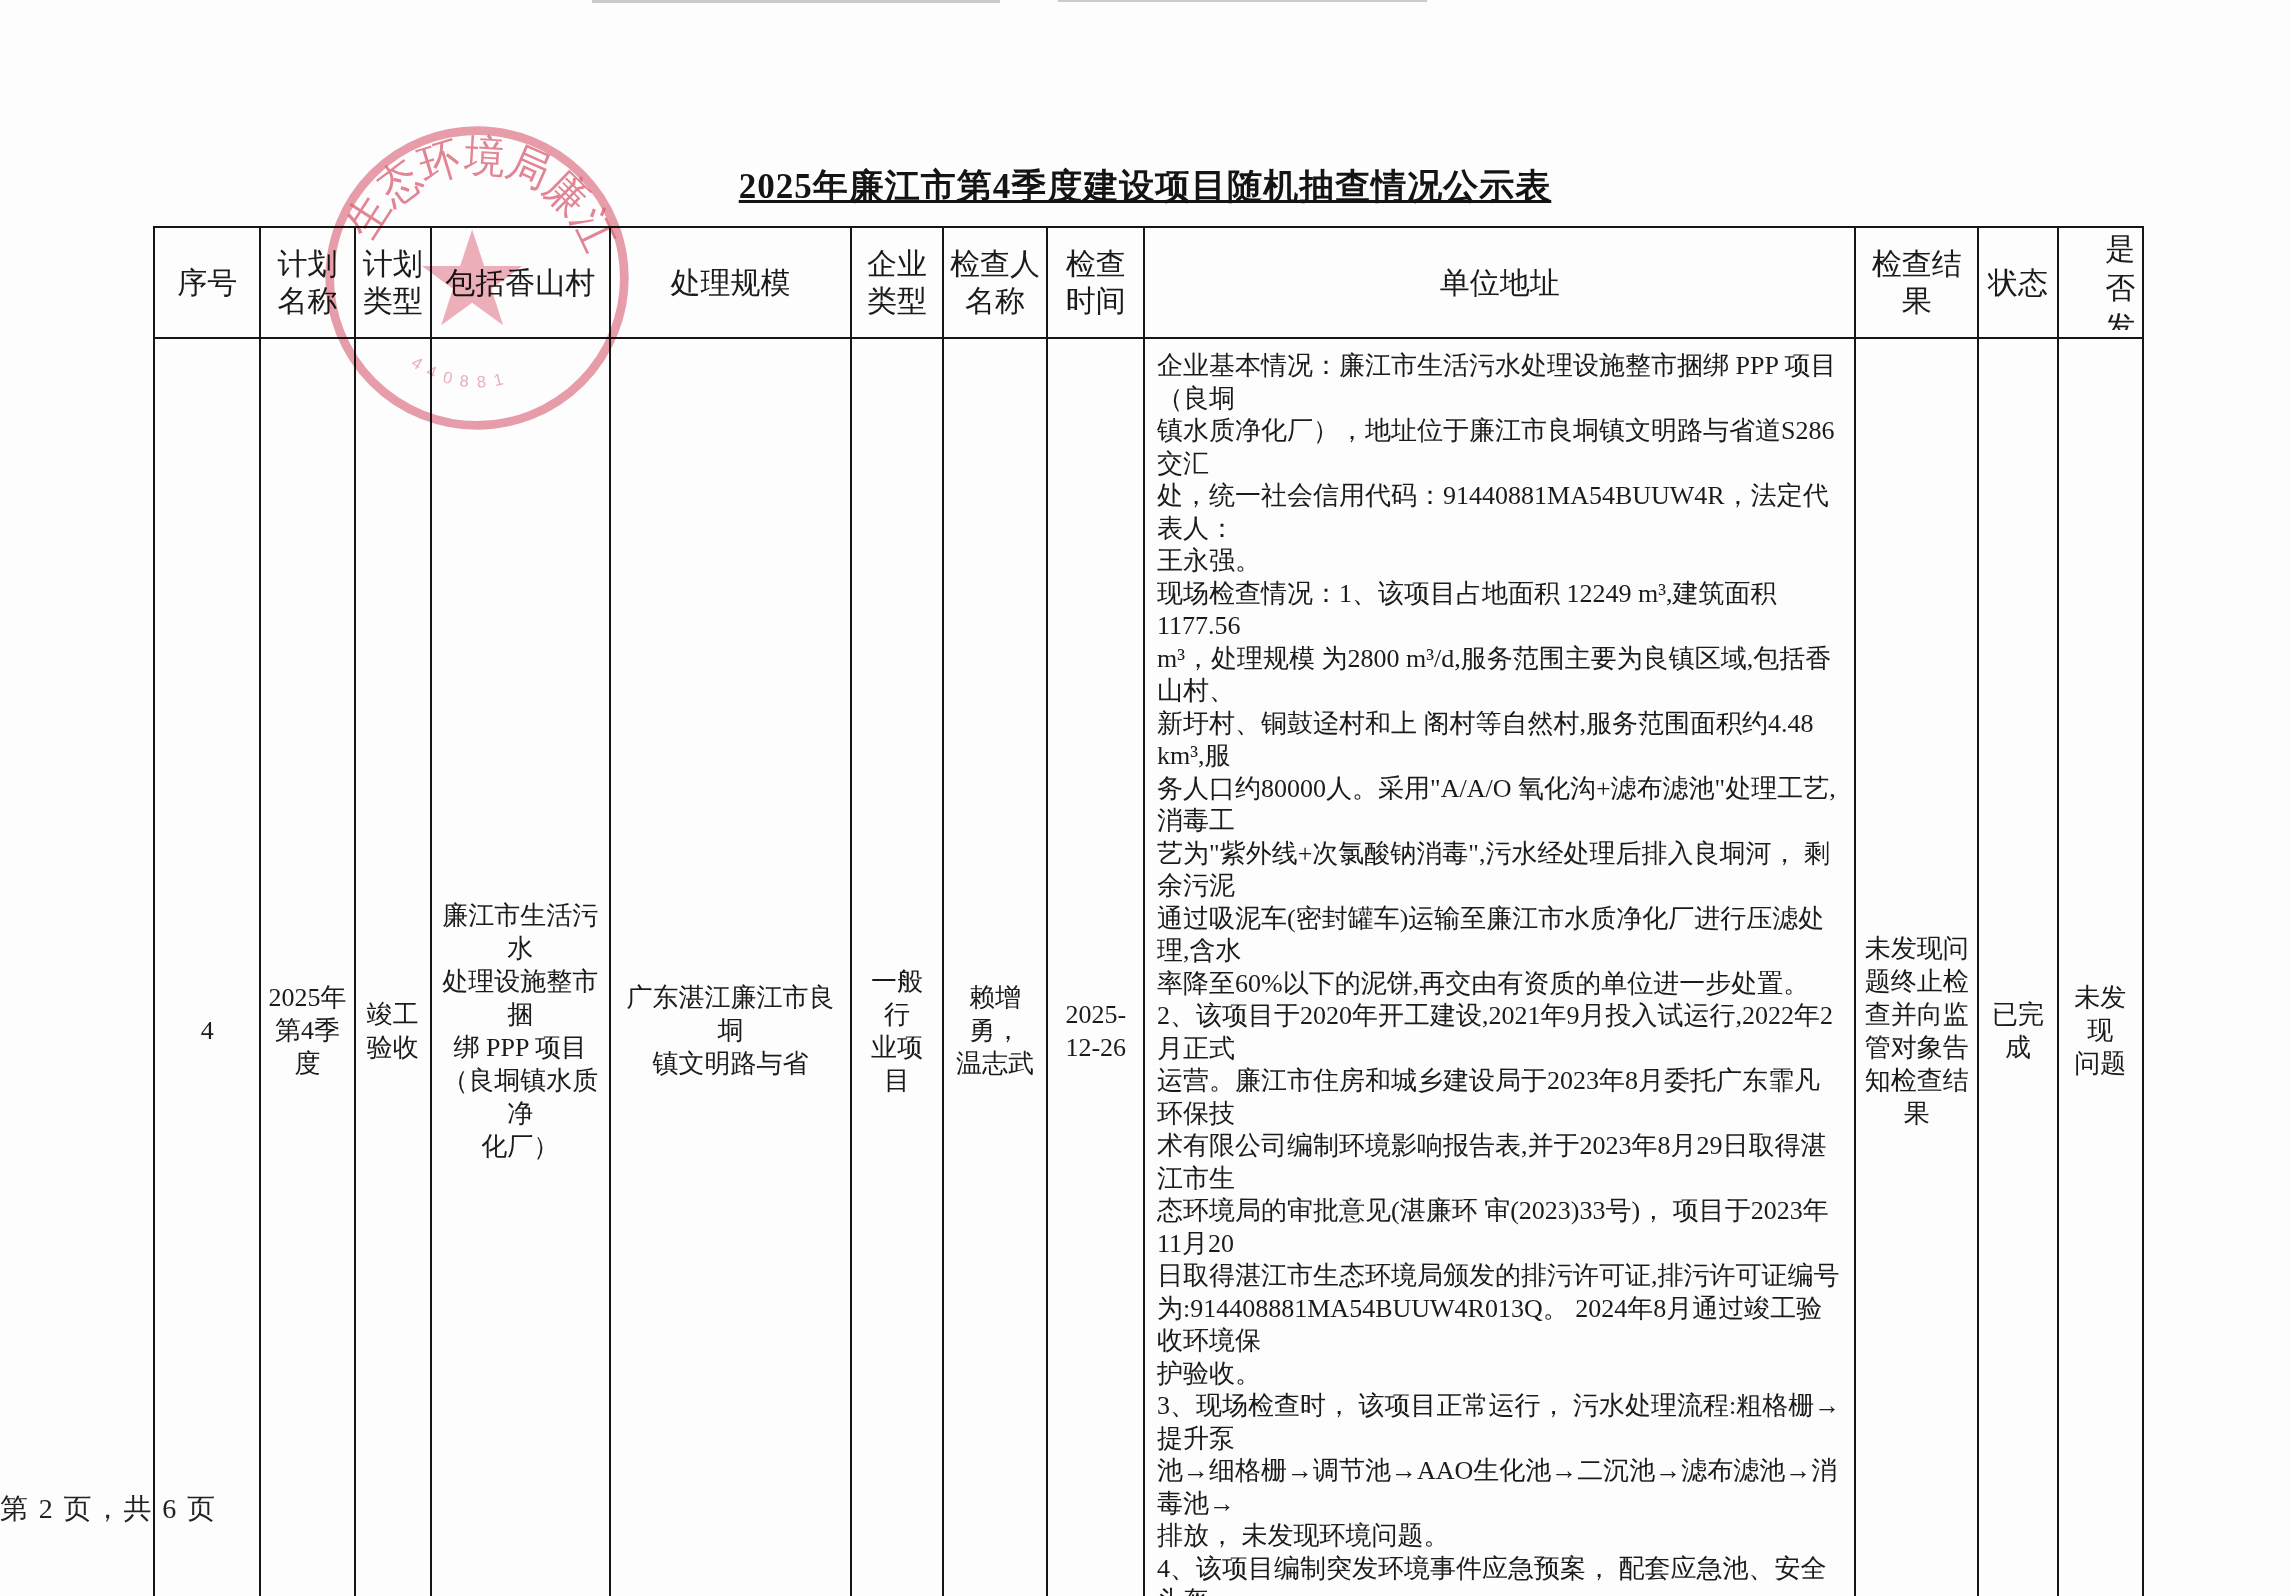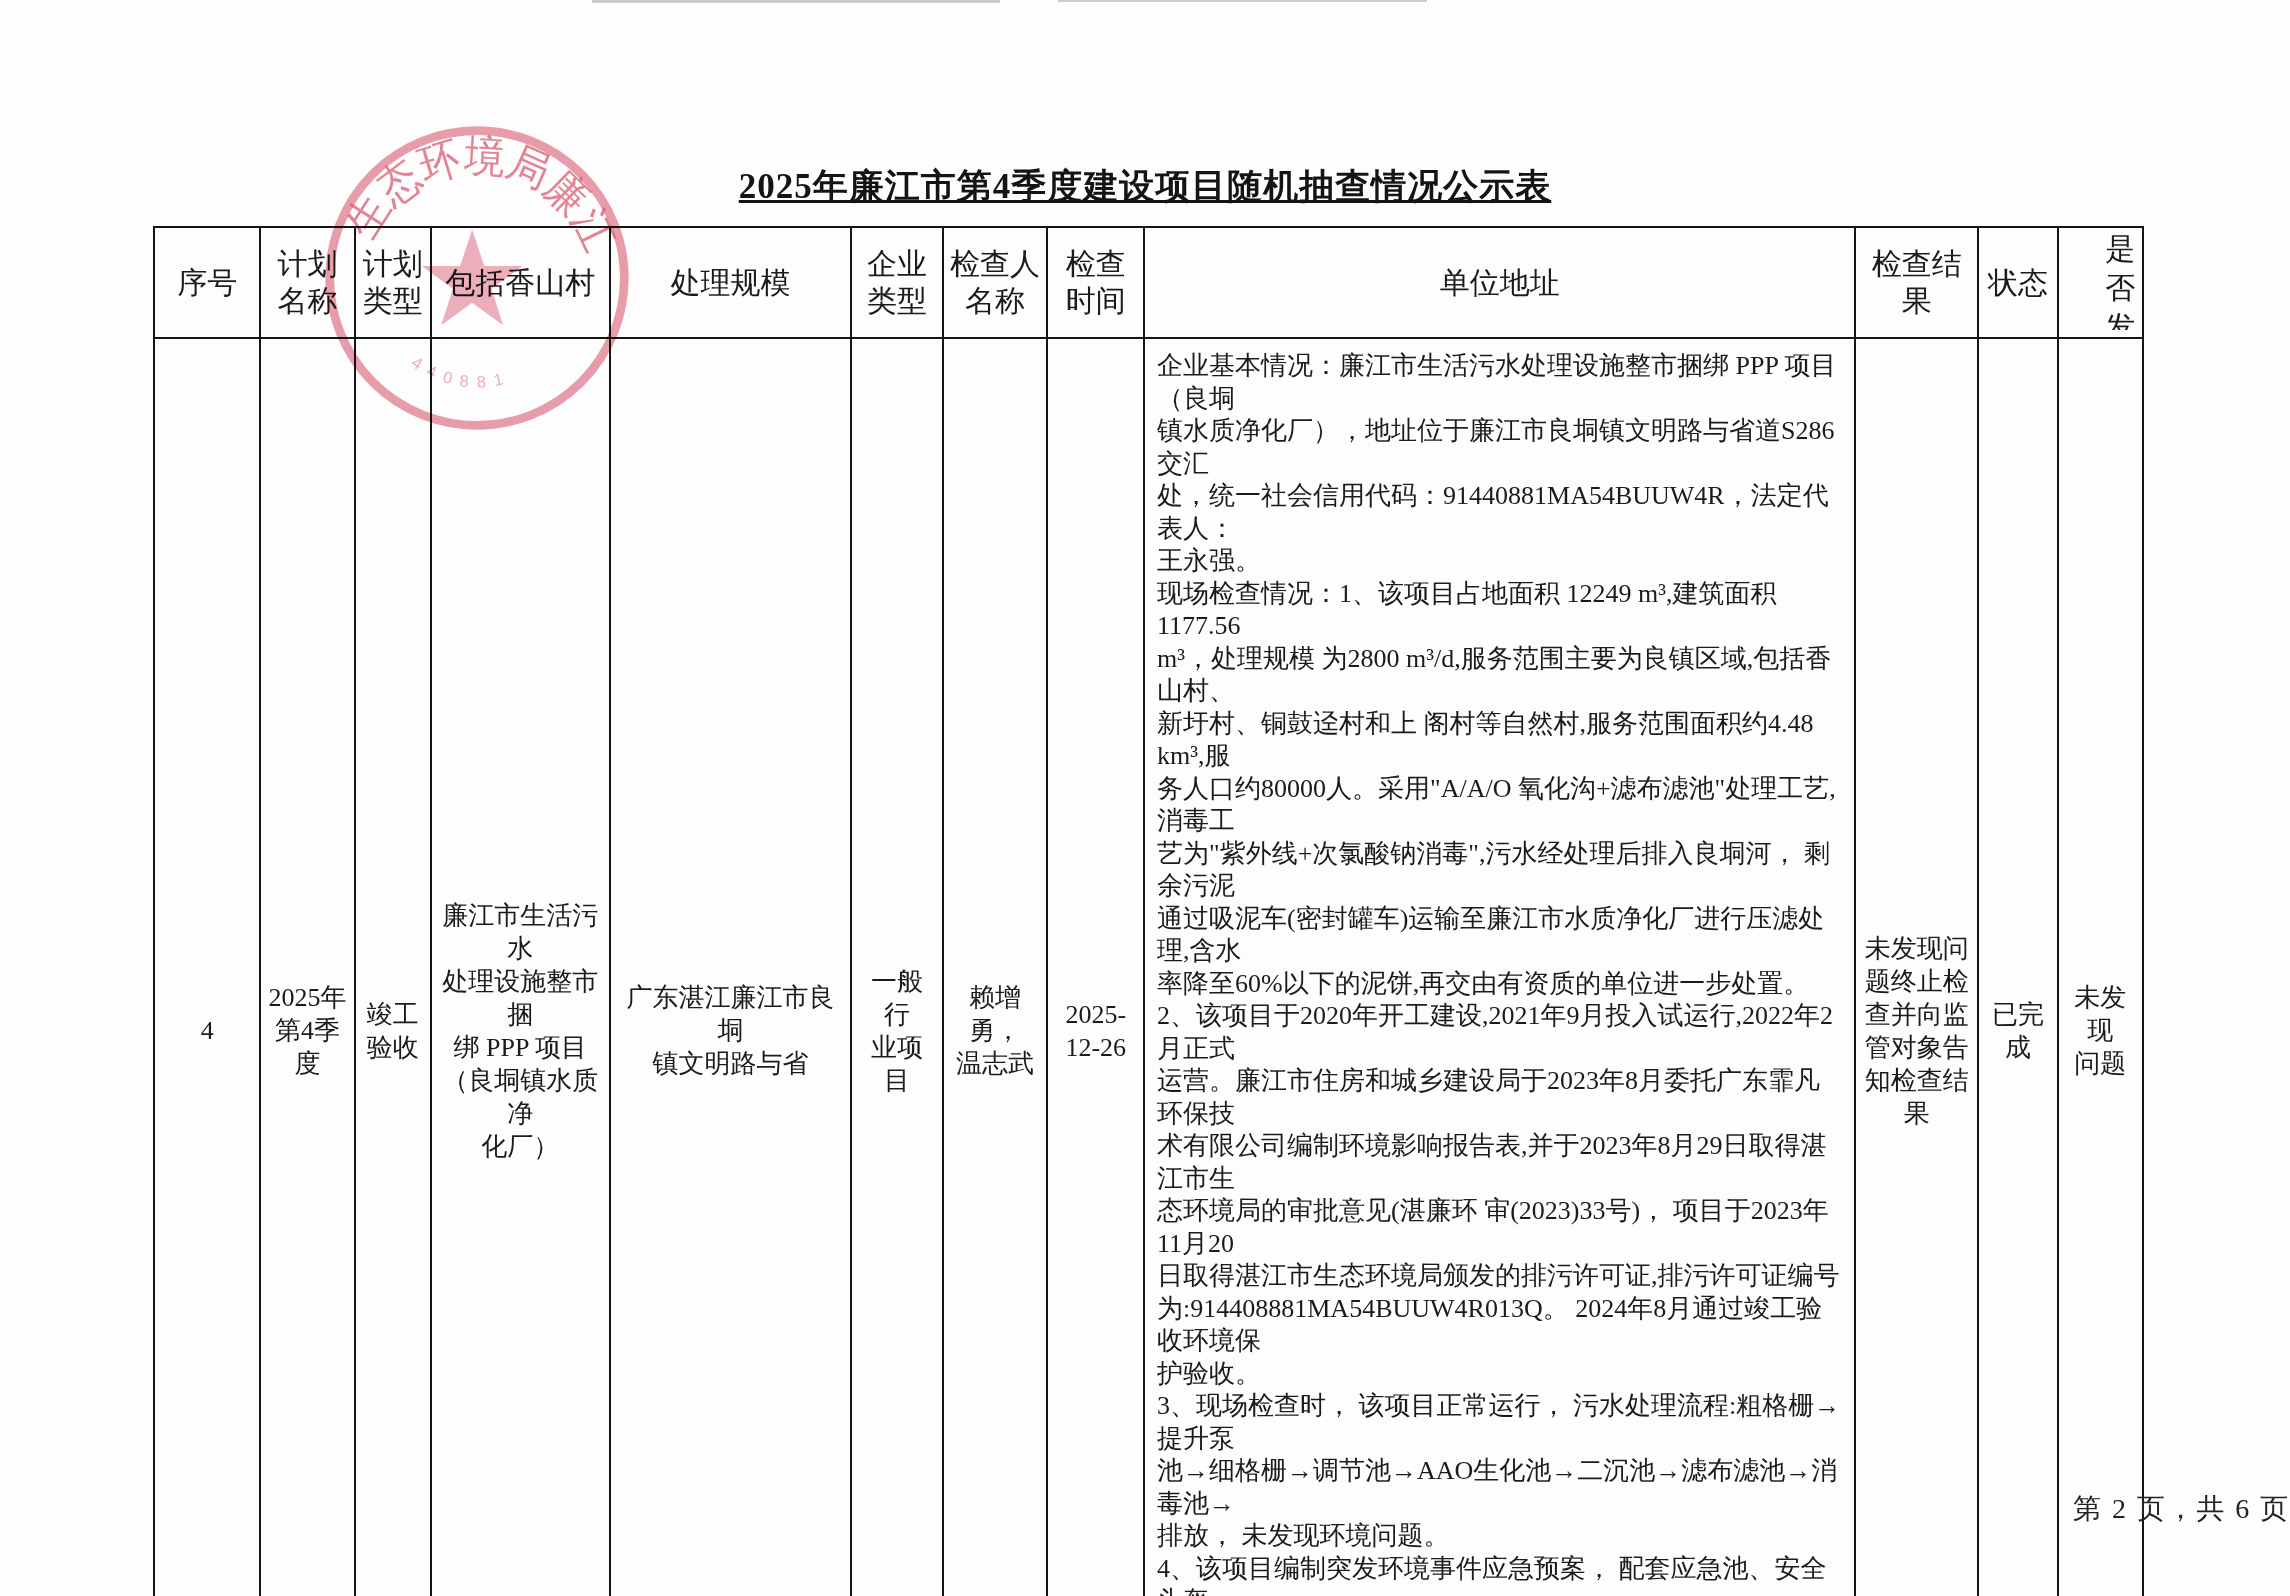--- a/index.html
+++ b/index.html
@@ -43,21 +43,21 @@
   }
   tr.data-row{height:798px;}
 
   .stamp{
     position:absolute;left:288px;top:89px;width:378px;height:378px;
     mix-blend-mode:multiply;opacity:.92;pointer-events:none;
   }
 
   .footer{
     position:absolute;top:1490px;left:0;width:2290px;
-    text-align:right;font-size:28px;letter-spacing:1.9px;color:#222;
+    text-align:left;font-size:28px;letter-spacing:1.9px;color:#222;
   }
 </style>
 </head>
 <body>
 
 <div class="scan-artifact" style="top:0;left:592px;width:408px;height:2.9px;"></div>
 <div class="scan-artifact" style="top:0;left:1058px;width:369px;height:1.9px;"></div>
 
 <div class="title">2025年廉江市第4季度建设项目随机抽查情况公示表</div>
 

